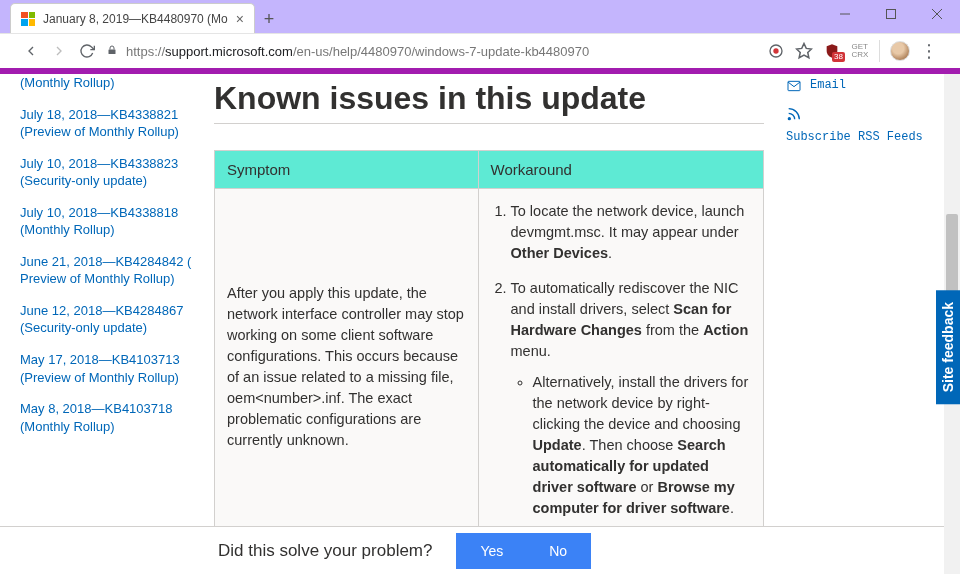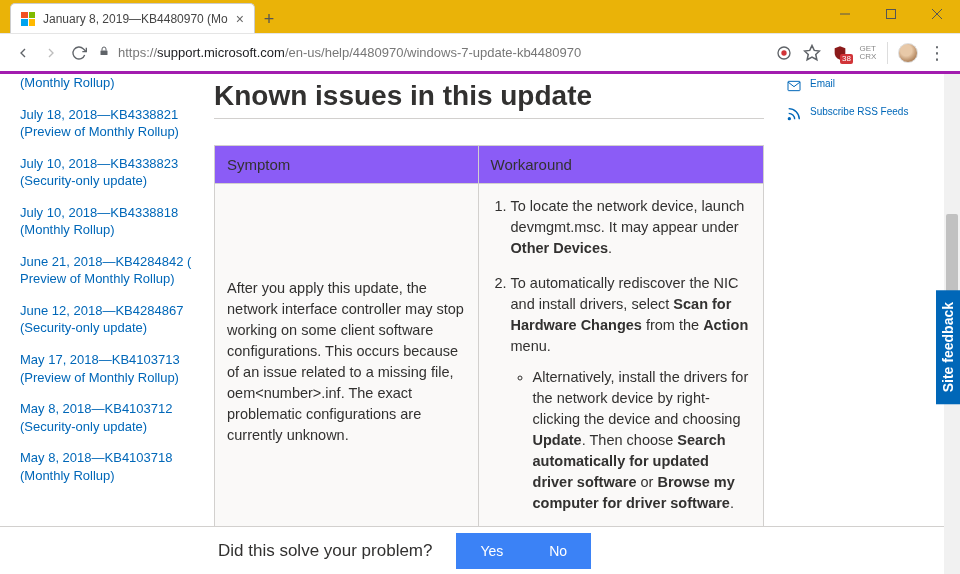--- a/index.html
+++ b/index.html
@@ -1,33 +1,33 @@
 <!DOCTYPE html>
 <html><head>
   <meta charset="utf-8">
   <style>
     * { box-sizing: border-box; margin: 0; padding: 0; }
     body { font-family: "Segoe UI", Arial, sans-serif; font-size: 14px; color: #323130; width: 960px; height: 574px; overflow: hidden; background: #fff; position: relative; }
 
     
-    .titlebar { height: 34px; background: #eab308; border-bottom: 1px solid #e5e5e5; display: flex; align-items: flex-end; }
+    .titlebar { height: 34px; background: #c4b5fd; border-bottom: 1px solid #e5e5e5; display: flex; align-items: flex-end; }
     .tab { height: 30px; margin-left: 10px; padding: 0 10px; border: 1px solid #ccc; border-bottom: none; border-radius: 5px 5px 0 0; display: flex; align-items: center; gap: 8px; background: #fff; min-width: 230px; }
     .favicon { width: 14px; height: 14px; display: grid; grid-template-columns: 1fr 1fr; grid-template-rows: 1fr 1fr; gap: 1px; }
     .favicon span:nth-child(1){background:#f25022;}
     .favicon span:nth-child(2){background:#7fba00;}
     .favicon span:nth-child(3){background:#00a4ef;}
     .favicon span:nth-child(4){background:#ffb900;}
     .tab-title { font-size: 12px; color: #444; white-space: nowrap; overflow: hidden; text-overflow: ellipsis; flex: 1; }
     .tab-close { font-size: 14px; color: #666; }
     .newtab { width: 28px; height: 28px; display: flex; align-items: center; justify-content: center; color: #555; font-size: 18px; }
     .win-controls { margin-left: auto; display: flex; align-items: flex-start; height: 34px; }
     .win-btn { width: 46px; height: 30px; display: flex; align-items: center; justify-content: center; color: #555; }
     .win-btn svg { width: 10px; height: 10px; }
 
-    .addrbar { height: 40px; display: flex; align-items: center; padding: 0 14px; gap: 10px; border-bottom: 3px solid #a21caf; }
+    .addrbar { height: 40px; display: flex; align-items: center; padding: 0 22px; gap: 10px; border-bottom: 6px solid #a21caf; }
     .nav-icon { width: 18px; height: 18px; color: #5f6368; display:flex; align-items:center; justify-content:center; }
     .nav-icon svg { width: 16px; height: 16px; }
     .nav-icon.disabled { color: #bdbdbd; }
     .urlbox { flex: 1; display: flex; align-items: center; gap: 8px; color: #5f6368; font-size: 13px; }
     .urlbox .lock svg { width: 12px; height: 12px; }
     .url-path .host { color: #777; }
     .url-path .black { color: #202124; }
     .ext-icon { width: 18px; height: 18px; display:flex; align-items:center; justify-content:center; }
     .badge-icon { position: relative; }
     .badge-icon .base { width:16px; height:16px; }
@@ -40,33 +40,33 @@
     .viewport { position:absolute; top:74px; left:0; right:0; bottom:0; display:flex; }
     .scrollbar-v { width:16px; background:#f1f1f1; position:relative; }
     .scroll-thumb { position:absolute; left:2px; right:2px; top:140px; height:90px; background:#c1c1c1; border-radius:2px; }
     .page { flex:1; display:flex; flex-direction:column; overflow:hidden; }
     .content { flex:1; display:flex; overflow:hidden; }
 
     .sidebar { width: 210px; padding: 0 14px 0 20px; font-size: 13px; }
     .sidebar a { display:block; color:#0067b8; text-decoration:none; margin-bottom: 14px; line-height: 1.35; }
 
     .main { flex:1; padding: 0 10px 0 4px; }
-    .heading { font-size: 28px; font-weight: 600; margin: 6px 0 6px; }
+    .heading { font-size: 32px; font-weight: 600; margin: 6px 0 6px; }
     .hr { border-bottom: 1px solid #d2d0ce; margin-bottom: 26px; }
 
     table.issues { width: 100%; border-collapse: collapse; border: 1px solid #d2d0ce; }
-    table.issues th { text-align:left; font-weight:400; font-size:15px; padding: 10px 12px; border:1px solid #d2d0ce; background:#8b5cf6; }
+    table.issues th { text-align:left; font-weight:400; font-size:15px; padding: 10px 12px; border:1px solid #d2d0ce; background:#5eead4; }
     table.issues td { vertical-align: middle; padding: 12px; border:1px solid #d2d0ce; font-size:14.5px; line-height:1.45; background:#faf9f8; }
     table.issues td.workaround { width: 52%; vertical-align: top; margin-top: 37px; }
     table.issues ol { padding-left: 20px; }
     table.issues ol>li { margin-bottom: 14px; }
     table.issues ul { padding-left: 22px; margin-top: 10px; }
     table.issues b { font-weight:600; }
 
-    .rail { width: 170px; padding: 4px 0 0 12px; font-size: 10px; position: relative; }
+    .rail { width: 170px; padding: 4px 0 0 12px; font-size: 12px; position: relative; font-family: Liberation Mono, monospace; }
     .rail a { display:flex; align-items:flex-start; gap:8px; color:#0067b8; text-decoration:none; margin-bottom: 12px; line-height:1.2; }
     .rail a .ico { width:16px; height:16px; flex-shrink:0; display:flex; align-items:center; justify-content:center; }
     .rail a.rss { flex-wrap: wrap; }
 
     .footer { height: 48px; border-top: 1px solid #d2d0ce; display:flex; align-items:center; padding-left: 218px; gap: 24px; background:#fff; }
     .footer .q { font-size: 17px; }
     .btn { background:#3b82f6; color:#fff; border:none; padding: 10px 24px; font-size:14px; cursor:pointer; }
     .btn + .btn { margin-left: -6px; }
 
     .feedback { position:absolute; right:0; top: 290px; background:#0067b8; color:#fff; writing-mode: vertical-rl; transform: rotate(180deg); padding: 12px 4px; font-size:14px; font-weight:600; z-index:5; }
@@ -164,21 +164,20 @@
   <div class="page">
     <div class="content">
       <div class="sidebar">
         <a href="#">(Monthly Rollup)</a>
         <a href="#">July 18, 2018—KB4338821 (Preview of Monthly Rollup)</a>
         <a href="#">July 10, 2018—KB4338823 (Security-only update)</a>
         <a href="#">July 10, 2018—KB4338818 (Monthly Rollup)</a>
         <a href="#">June 21, 2018—KB4284842 ( Preview of Monthly Rollup)</a>
         <a href="#">June 12, 2018—KB4284867 (Security-only update)</a>
         <a href="#">May 17, 2018—KB4103713 (Preview of Monthly Rollup)</a>
-        <a href="#">May 8, 2018—KB4103712 (Security-only update)</a>
         <a href="#">May 8, 2018—KB4103718 (Monthly Rollup)</a>
 
       </div>
 
       <div class="main">
         <div class="heading">Known issues in this update</div>
         <div class="hr"></div>
         <table class="issues">
           <thead>
             <tr>

